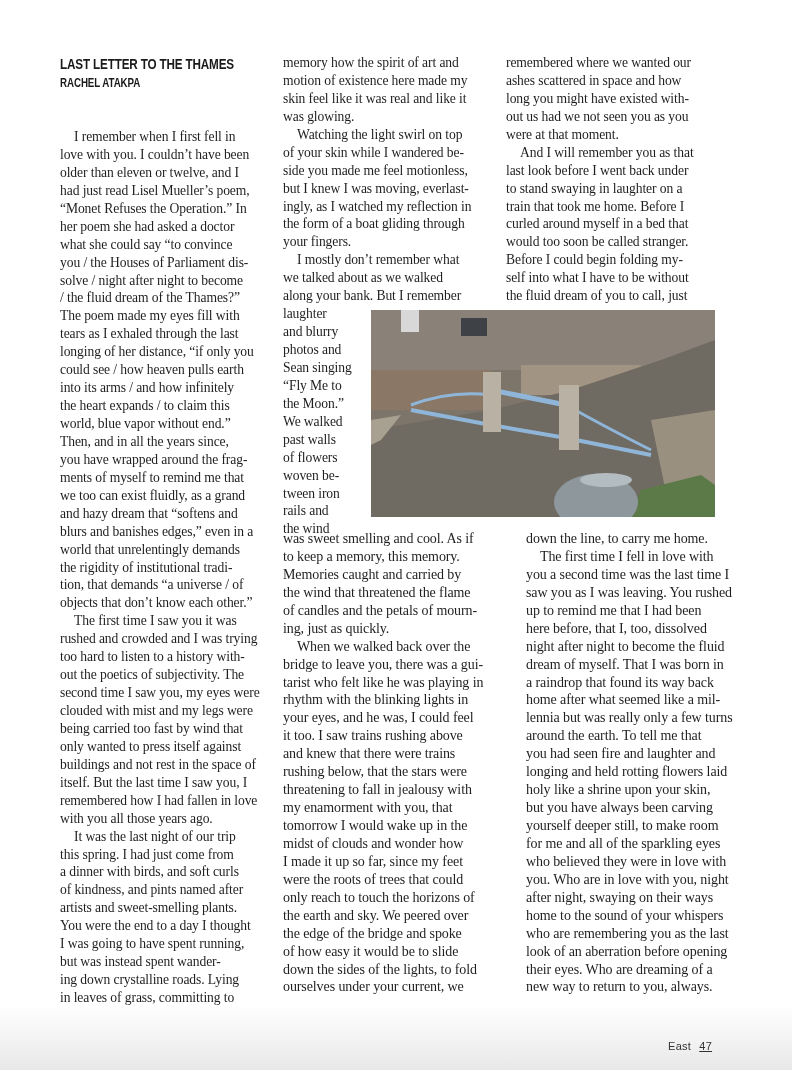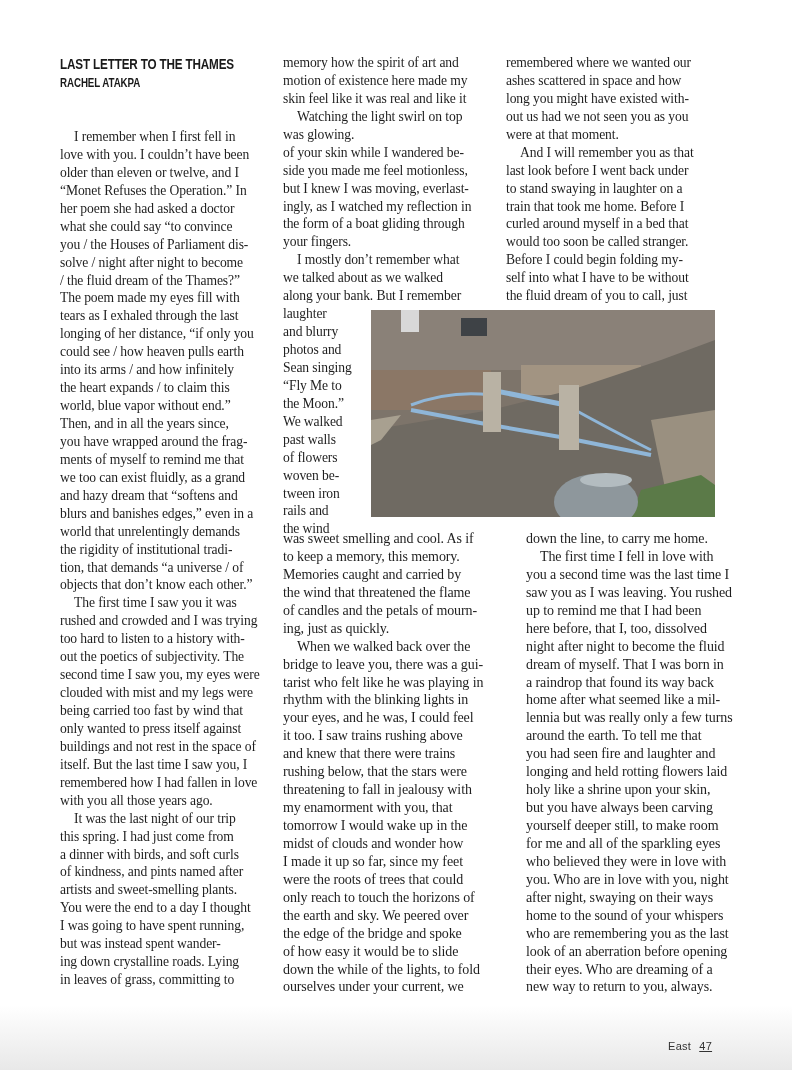--- a/index.html
+++ b/index.html
@@ -53,20 +53,21 @@
 </head>
 <body>
 
 <div id="col1" class="col">
   <div class="title">LAST LETTER TO THE THAMES</div>
   <div class="author">RACHEL ATAKPA</div>
   <div>
       <span class="ln indent">I remember when I first fell in</span>
       <span class="ln">love with you. I couldn’t have been</span>
       <span class="ln">older than eleven or twelve, and I</span>
+      <span class="ln">had just read Lisel Mueller’s poem,</span>
       <span class="ln">“Monet Refuses the Operation.” In</span>
       <span class="ln">her poem she had asked a doctor</span>
       <span class="ln">what she could say “to convince</span>
       <span class="ln">you / the Houses of Parliament dis-</span>
       <span class="ln">solve / night after night to become</span>
       <span class="ln">/ the fluid dream of the Thames?”</span>
       <span class="ln">The poem made my eyes fill with</span>
       <span class="ln">tears as I exhaled through the last</span>
       <span class="ln">longing of her distance, “if only you</span>
       <span class="ln">could see / how heaven pulls earth</span>
@@ -106,22 +107,22 @@
       <span class="ln">ing down crystalline roads. Lying</span>
       <span class="ln">in leaves of grass, committing to</span>
     </div>
 </div>
 
 <div id="col2" class="col">
   <div>
       <span class="ln">memory how the spirit of art and</span>
       <span class="ln">motion of existence here made my</span>
       <span class="ln">skin feel like it was real and like it</span>
+      <span class="ln">was glowing.</span>
       <span class="ln indent">Watching the light swirl on top</span>
-      <span class="ln">was glowing.</span>
       <span class="ln">of your skin while I wandered be-</span>
       <span class="ln">side you made me feel motionless,</span>
       <span class="ln">but I knew I was moving, everlast-</span>
       <span class="ln">ingly, as I watched my reflection in</span>
       <span class="ln">the form of a boat gliding through</span>
       <span class="ln">your fingers.</span>
       <span class="ln indent">I mostly don’t remember what</span>
       <span class="ln">we talked about as we walked</span>
       <span class="ln">along your bank. But I remember</span>
       <span class="ln">laughter</span>
@@ -182,21 +183,21 @@
       <span class="ln">threatening to fall in jealousy with</span>
       <span class="ln">my enamorment with you, that</span>
       <span class="ln">tomorrow I would wake up in the</span>
       <span class="ln">midst of clouds and wonder how</span>
       <span class="ln">I made it up so far, since my feet</span>
       <span class="ln">were the roots of trees that could</span>
       <span class="ln">only reach to touch the horizons of</span>
       <span class="ln">the earth and sky. We peered over</span>
       <span class="ln">the edge of the bridge and spoke</span>
       <span class="ln">of how easy it would be to slide</span>
-      <span class="ln">down the while of the lights, to fold</span>
+      <span class="ln">down the sides of the lights, to fold</span>
       <span class="ln">ourselves under your current, we</span>
     </div>
 </div>
 
 <div id="col3" class="col">
   <div>
       <span class="ln">remembered where we wanted our</span>
       <span class="ln">ashes scattered in space and how</span>
       <span class="ln">long you might have existed with-</span>
       <span class="ln">out us had we not seen you as you</span>

